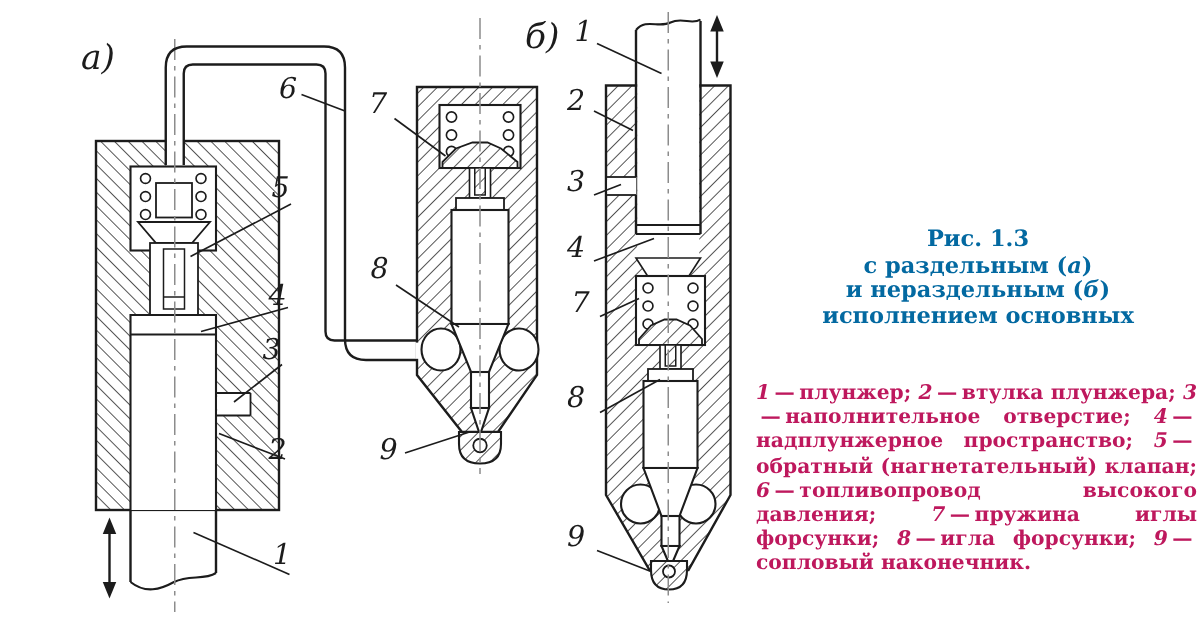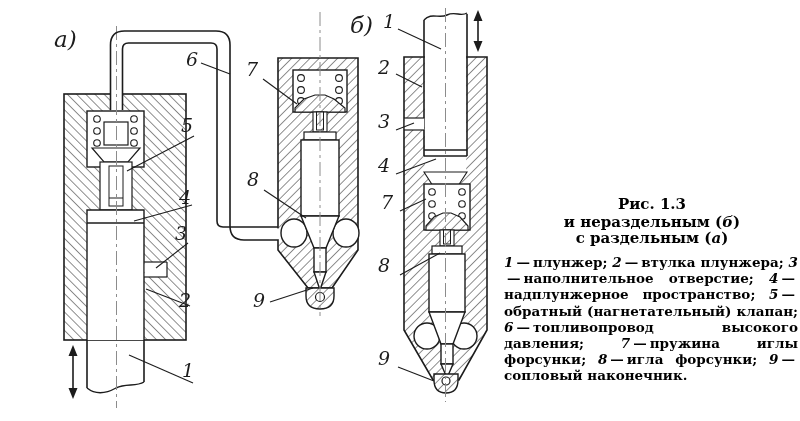--- a/index.html
+++ b/index.html
@@ -8,27 +8,27 @@
     font-family:"DejaVu Serif", serif;overflow:hidden;
   }
   svg{position:absolute;left:0;top:0;}
   .co{
     position:absolute;font:italic 19px "DejaVu Serif", serif;color:#1c1c1c;
     line-height:1;letter-spacing:0;
   }
   .panel-label{font:italic 23px "DejaVu Serif", serif;color:#1c1c1c;position:absolute;line-height:1;}
   .caption{
     position:absolute;left:504px;top:151px;width:296px;text-align:center;
-    color:#000000;font-weight:bold;font-size:15px;line-height:16.6px;margin-top:45px;
+    color:#0369a1;font-weight:bold;font-size:15px;line-height:16.6px;
   }
   .caption .cap-title{margin-bottom:1px;}
   .caption .em{font-style:italic;}
   .legend{
     position:absolute;left:504px;top:254px;width:294px;text-align:justify;
-    color:#000000;font-weight:bold;font-size:13.5px;line-height:16.2px;
+    color:#be185d;font-weight:bold;font-size:13.5px;line-height:16.2px;
   }
   .legend .n{font-style:italic;}
   .legend .d{padding:0 3px;}
 </style>
 </head>
 <body>
 
 <div class="stage">
 
   <svg width="500" height="421" viewBox="0 0 500 421">
@@ -217,22 +217,23 @@
   <span class="co" style="left:383px;top:12px;">1</span>
   <span class="co" style="left:378px;top:58px;">2</span>
   <span class="co" style="left:378px;top:112px;">3</span>
   <span class="co" style="left:378px;top:156px;">4</span>
   <span class="co" style="left:381px;top:193px;">7</span>
   <span class="co" style="left:378px;top:256px;">8</span>
   <span class="co" style="left:378px;top:349px;">9</span>
 
   <div class="caption">
     <div class="cap-title">Рис. 1.3</div>
+    <div><span>с раздельным (</span><span class="em">а</span><span>)</span></div>
     <div><span>и нераздельным (</span><span class="em">б</span><span>)</span></div>
-    <div><span>с раздельным (</span><span class="em">а</span><span>)</span></div>
+    <div><span>исполнением основных</span><span class="em"></span><span></span></div>
   </div>
 
   <div class="legend">
     <span><span class="n">1</span><span class="d">—</span><span>плунжер</span><span>; </span></span>
     <span><span class="n">2</span><span class="d">—</span><span>втулка плунжера</span><span>; </span></span>
     <span><span class="n">3</span><span class="d">—</span><span>наполнительное отверстие</span><span>; </span></span>
     <span><span class="n">4</span><span class="d">—</span><span>надплунжерное пространство</span><span>; </span></span>
     <span><span class="n">5</span><span class="d">—</span><span>обратный (нагнетательный) клапан</span><span>; </span></span>
     <span><span class="n">6</span><span class="d">—</span><span>топливопровод высокого давления</span><span>; </span></span>
     <span><span class="n">7</span><span class="d">—</span><span>пружина иглы форсунки</span><span>; </span></span>

